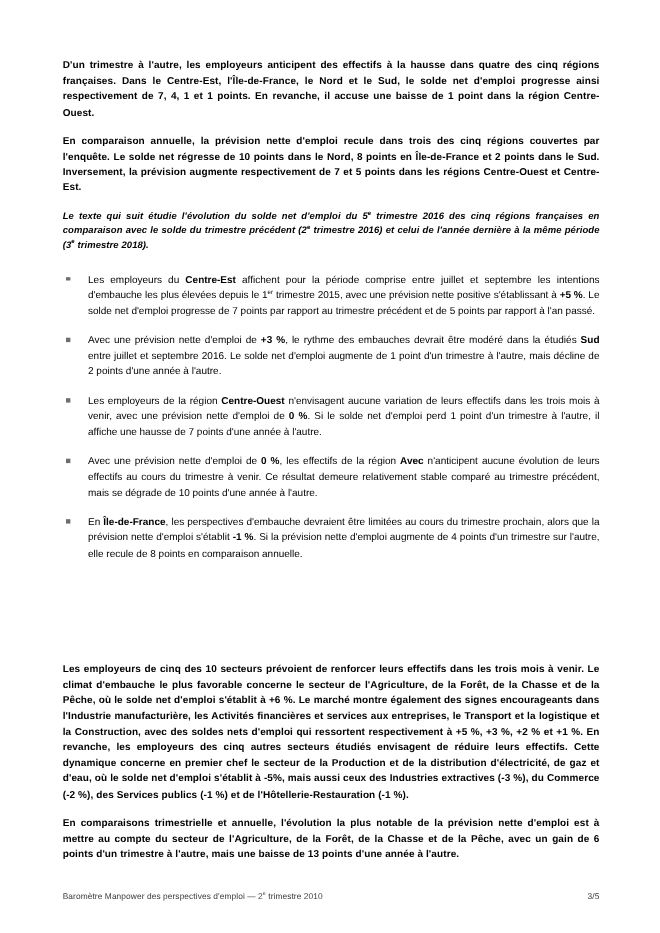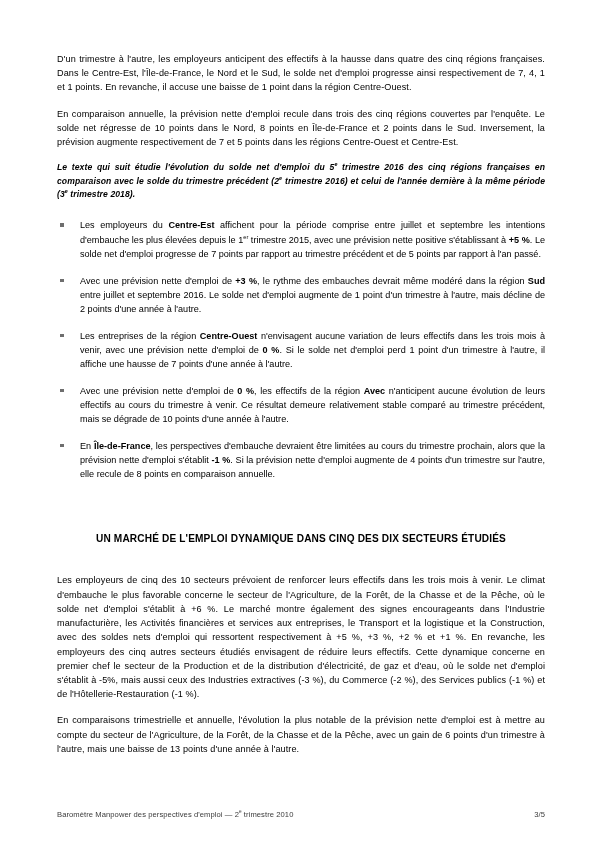--- a/index.html
+++ b/index.html
@@ -28,21 +28,21 @@
     width: 488px;
   }
   p {
     margin: 0;
     text-align: justify;
     font-size: 9.1px;
     line-height: 14.2px;
     letter-spacing: 0.01em;
   }
   .bold-para {
-    font-weight: normal;
+    font-weight: bold;
     margin-bottom: 12px;
   }
   .italic-para {
     font-weight: bold;
     font-style: italic;
     font-size: 8.6px;
     line-height: 13.4px;
     margin-bottom: 15px;
   }
   .bullet-list {
@@ -51,21 +51,21 @@
     list-style: none;
   }
   .bullet-item {
     position: relative;
     padding-left: 23px;
     margin-bottom: 12.5px;
     font-size: 9.1px;
     line-height: 14.2px;
     text-align: justify;
   }
-  .bullet-item:last-child { margin-bottom: 6px; }
+  .bullet-item:last-child { margin-bottom: 16px; }
   .bullet-marker {
     position: absolute;
     left: 3px;
     top: 5px;
     width: 3.6px;
     height: 3.6px;
     background: #6e6e6e;
     display: block;
   }
   .section-heading {
@@ -113,43 +113,42 @@
 
     <ul class="bullet-list">
 
       <li class="bullet-item">
         <span class="bullet-marker"></span>
         <span>Les employeurs du </span><b>Centre-Est</b><span> affichent pour la période comprise entre juillet et septembre les intentions d'embauche les plus élevées depuis le 1</span><sup>er</sup><span> trimestre 2015, avec une prévision nette positive s'établissant à </span><b>+5 %</b><span>. Le solde net d'emploi progresse de 7 points par rapport au trimestre précédent et de 5 points par rapport à l'an passé.</span>
       </li>
 
       <li class="bullet-item">
         <span class="bullet-marker"></span>
-        <span>Avec une prévision nette d'emploi de </span><b>+3 %</b><span>, le rythme des embauches devrait même modéré dans la région </span><b>Sud</b><span> entre juillet et septembre 2016. Le solde net d'emploi augmente de 1 point d'un trimestre à l'autre, mais décline de 2 points d'une année à l'autre.</span>
+        <span>Avec une prévision nette d'emploi de </span><b>+3 %</b><span>, le rythme des embauches devrait être modéré dans la étudiés </span><b>Sud</b><span> entre juillet et septembre 2016. Le solde net d'emploi augmente de 1 point d'un trimestre à l'autre, mais décline de 2 points d'une année à l'autre.</span>
       </li>
 
       <li class="bullet-item">
         <span class="bullet-marker"></span>
-        <span>Les entreprises de la région </span><b>Centre-Ouest</b><span> n'envisagent aucune variation de leurs effectifs dans les trois mois à venir, avec une prévision nette d'emploi de </span><b>0 %</b><span>. Si le solde net d'emploi perd 1 point d'un trimestre à l'autre, il affiche une hausse de 7 points d'une année à l'autre.</span>
+        <span>Les employeurs de la région </span><b>Centre-Ouest</b><span> n'envisagent aucune variation de leurs effectifs dans les trois mois à venir, avec une prévision nette d'emploi de </span><b>0 %</b><span>. Si le solde net d'emploi perd 1 point d'un trimestre à l'autre, il affiche une hausse de 7 points d'une année à l'autre.</span>
       </li>
 
       <li class="bullet-item">
         <span class="bullet-marker"></span>
         <span>Avec une prévision nette d'emploi de </span><b>0 %</b><span>, les effectifs de la région </span><b>Avec</b><span> n'anticipent aucune évolution de leurs effectifs au cours du trimestre à venir. Ce résultat demeure relativement stable comparé au trimestre précédent, mais se dégrade de 10 points d'une année à l'autre.</span>
       </li>
 
       <li class="bullet-item">
         <span class="bullet-marker"></span>
         <span>En </span><b>Île-de-France</b><span>, les perspectives d'embauche devraient être limitées au cours du trimestre prochain, alors que la prévision nette d'emploi s'établit </span><b>-1 %</b><span>. Si la prévision nette d'emploi augmente de 4 points d'un trimestre sur l'autre, elle recule de 8 points en comparaison annuelle.</span>
       </li>
 
     </ul>
 
     <div class="spacer-before-heading"></div>
 
-    <h2 class="section-heading">UN MARCHÉ DE L'EMPLOI DYNAMIQUE DANS CINQ DES DIX SECTEURS ÉTUDIÉS</h2>
 
     <div class="spacer-after-heading"></div>
 
     <p class="bold-para">Les employeurs de cinq des 10 secteurs prévoient de renforcer leurs effectifs dans les trois mois à venir. Le climat d'embauche le plus favorable concerne le secteur de l'Agriculture, de la Forêt, de la Chasse et de la Pêche, où le solde net d'emploi s'établit à +6 %. Le marché montre également des signes encourageants dans l'Industrie manufacturière, les Activités financières et services aux entreprises, le Transport et la logistique et la Construction, avec des soldes nets d'emploi qui ressortent respectivement à +5 %, +3 %, +2 % et +1 %. En revanche, les employeurs des cinq autres secteurs étudiés envisagent de réduire leurs effectifs. Cette dynamique concerne en premier chef le secteur de la Production et de la distribution d'électricité, de gaz et d'eau, où le solde net d'emploi s'établit à -5%, mais aussi ceux des Industries extractives (-3 %), du Commerce (-2 %), des Services publics (-1 %) et de l'Hôtellerie-Restauration (-1 %).</p>
 
     <p class="bold-para">En comparaisons trimestrielle et annuelle, l'évolution la plus notable de la prévision nette d'emploi est à mettre au compte du secteur de l'Agriculture, de la Forêt, de la Chasse et de la Pêche, avec un gain de 6 points d'un trimestre à l'autre, mais une baisse de 13 points d'une année à l'autre.</p>
 
   </div>
 
   <div class="footer">

